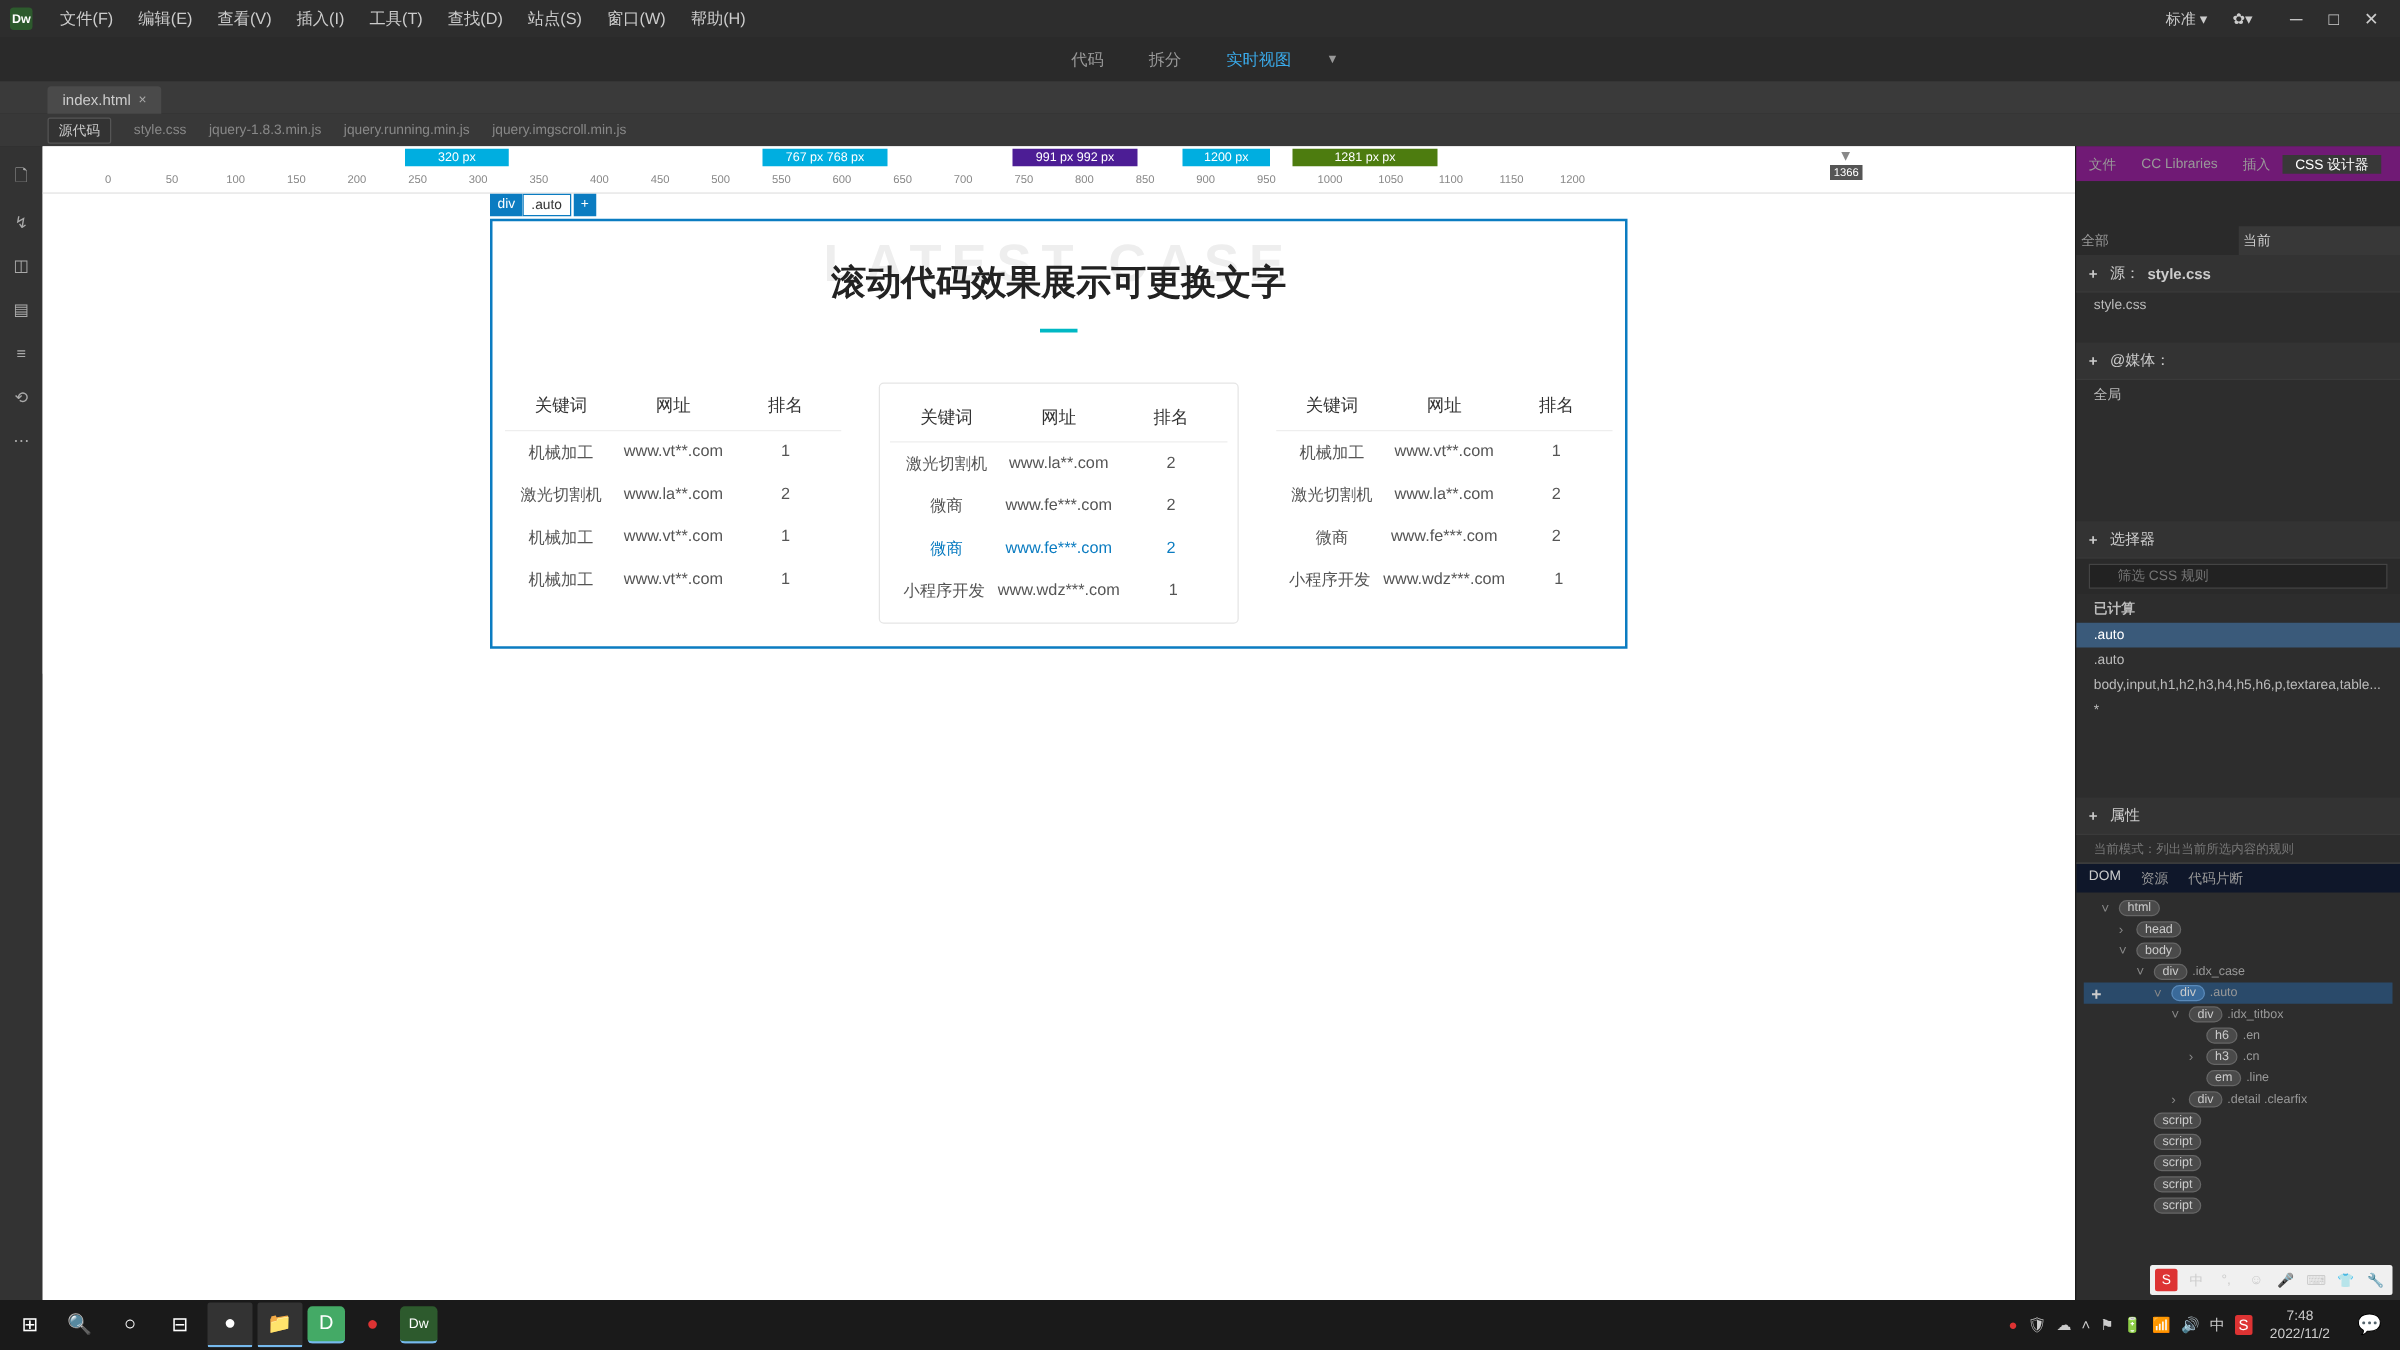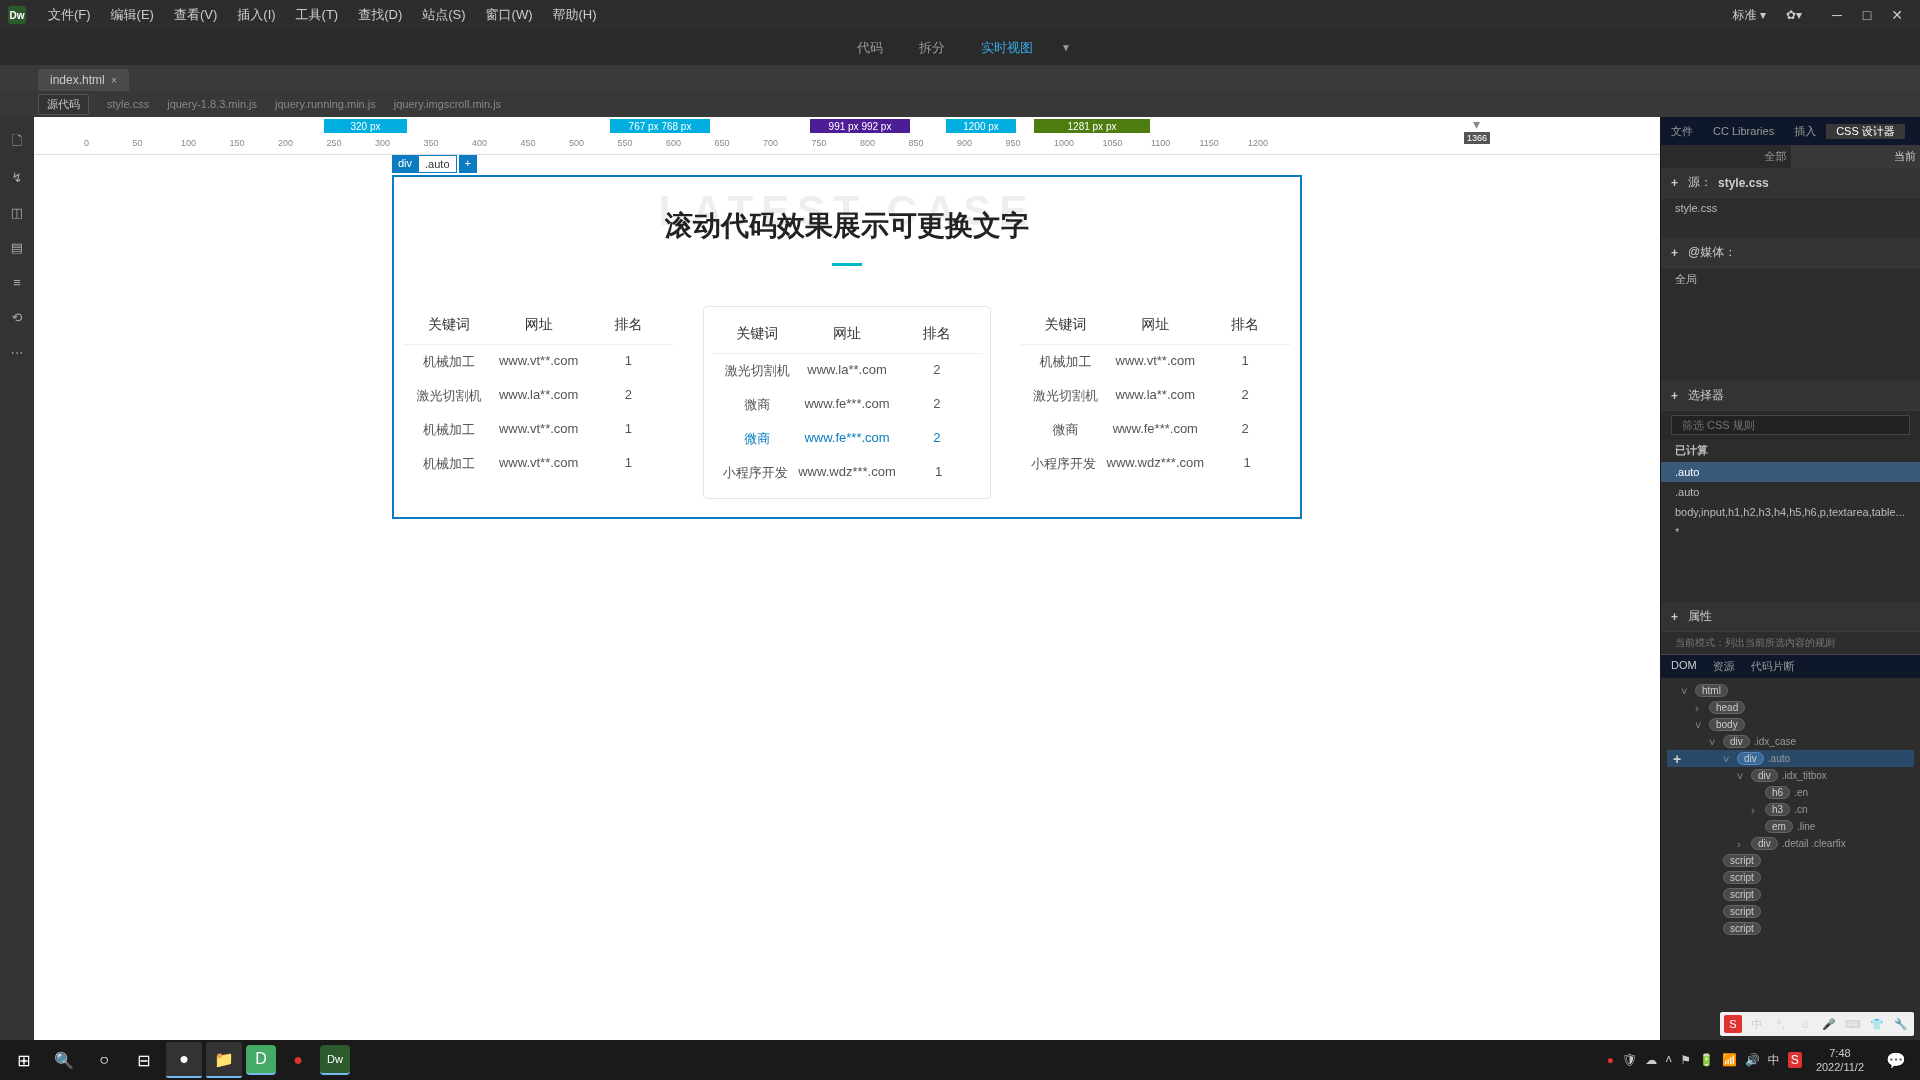--- a/index.html
+++ b/index.html
@@ -69,33 +69,33 @@
 .breadcrumb-bar .spacer { flex: 1; }
 .breadcrumb-bar .viewport-size { color: #ccc; padding: 0 8px; }
 
 
 .bottom-panel { background: #2d2d2d; height: 80px; border-top: 1px solid #444; }
 .bottom-tabs { display: flex; gap: 14px; padding: 4px 12px; font-size: 12px; color: #999; }
 .bottom-tabs .btab.active { color: #ccc; }
 
 
 .right-panel { width: 260px; background: #2d2d2d; border-left: 1px solid #1a1a1a; display: flex; flex-direction: column; }
-.rp-tabs { display: flex; background: #0f172a; height: 28px; align-items: center; font-size: 11px; }
+.rp-tabs { display: flex; background: #701a75; height: 28px; align-items: center; font-size: 11px; }
 .rp-tabs .rtab { padding: 0 10px; color: #999; }
 .rp-tabs .rtab.active { color: #fff; background: #383838; }
 .rp-section-head { display: flex; align-items: center; padding: 6px 10px; font-size: 12px; color: #ccc; border-bottom: 1px solid #3a3a3a; background: #333; }
 .rp-section-head .plus { margin-right: 10px; color: #ccc; font-weight: bold; }
 .rp-row { padding: 4px 14px; font-size: 11px; color: #bbb; }
 .rp-row.selected { background: #3a5a7a; color: #fff; }
 .rp-subtabs { display: flex; background: #2a2a2a; font-size: 11px; }
-.rp-subtabs div { flex: 1; text-align: right; padding: 4px; color: #999; }
+.rp-subtabs div { flex: 1; text-align: left; padding: 4px; color: #999; margin-top: 36px; }
 .rp-subtabs div.active { color: #ccc; background: #383838; }
 .selector-section { flex: 0 0 140px; overflow: auto; }
 .selector-search { padding: 4px 10px; background: #2a2a2a; }
-.selector-search input { width: 100%; background: #222; border: 1px solid #444; color: #888; padding: 3px 10px; font-size: 11px; }
+.selector-search input { width: 100%; background: #222; border: 1px solid #444; color: #888; padding: 3px 22px; font-size: 11px; }
 
 .dom-panel { border-top: 1px solid #444; flex: 1; overflow: auto; }
 .dom-tabs { display: flex; background: #0f172a; font-size: 11px; padding: 4px 10px; gap: 16px; }
 .dom-tabs .dtab { color: #999; }
 .dom-tabs .dtab.active { color: #ccc; }
 .dom-tree { padding: 4px 6px; font-size: 11px; }
 .dom-node { display: flex; align-items: center; gap: 4px; padding: 2px 0; }
 .dom-node .toggle { color: #888; width: 10px; }
 .dom-tag { background: #4a4a4a; border: 1px solid #666; padding: 0 6px; border-radius: 8px; color: #ccc; font-size: 10px; }
 .dom-class { color: #999; font-size: 10px; }

